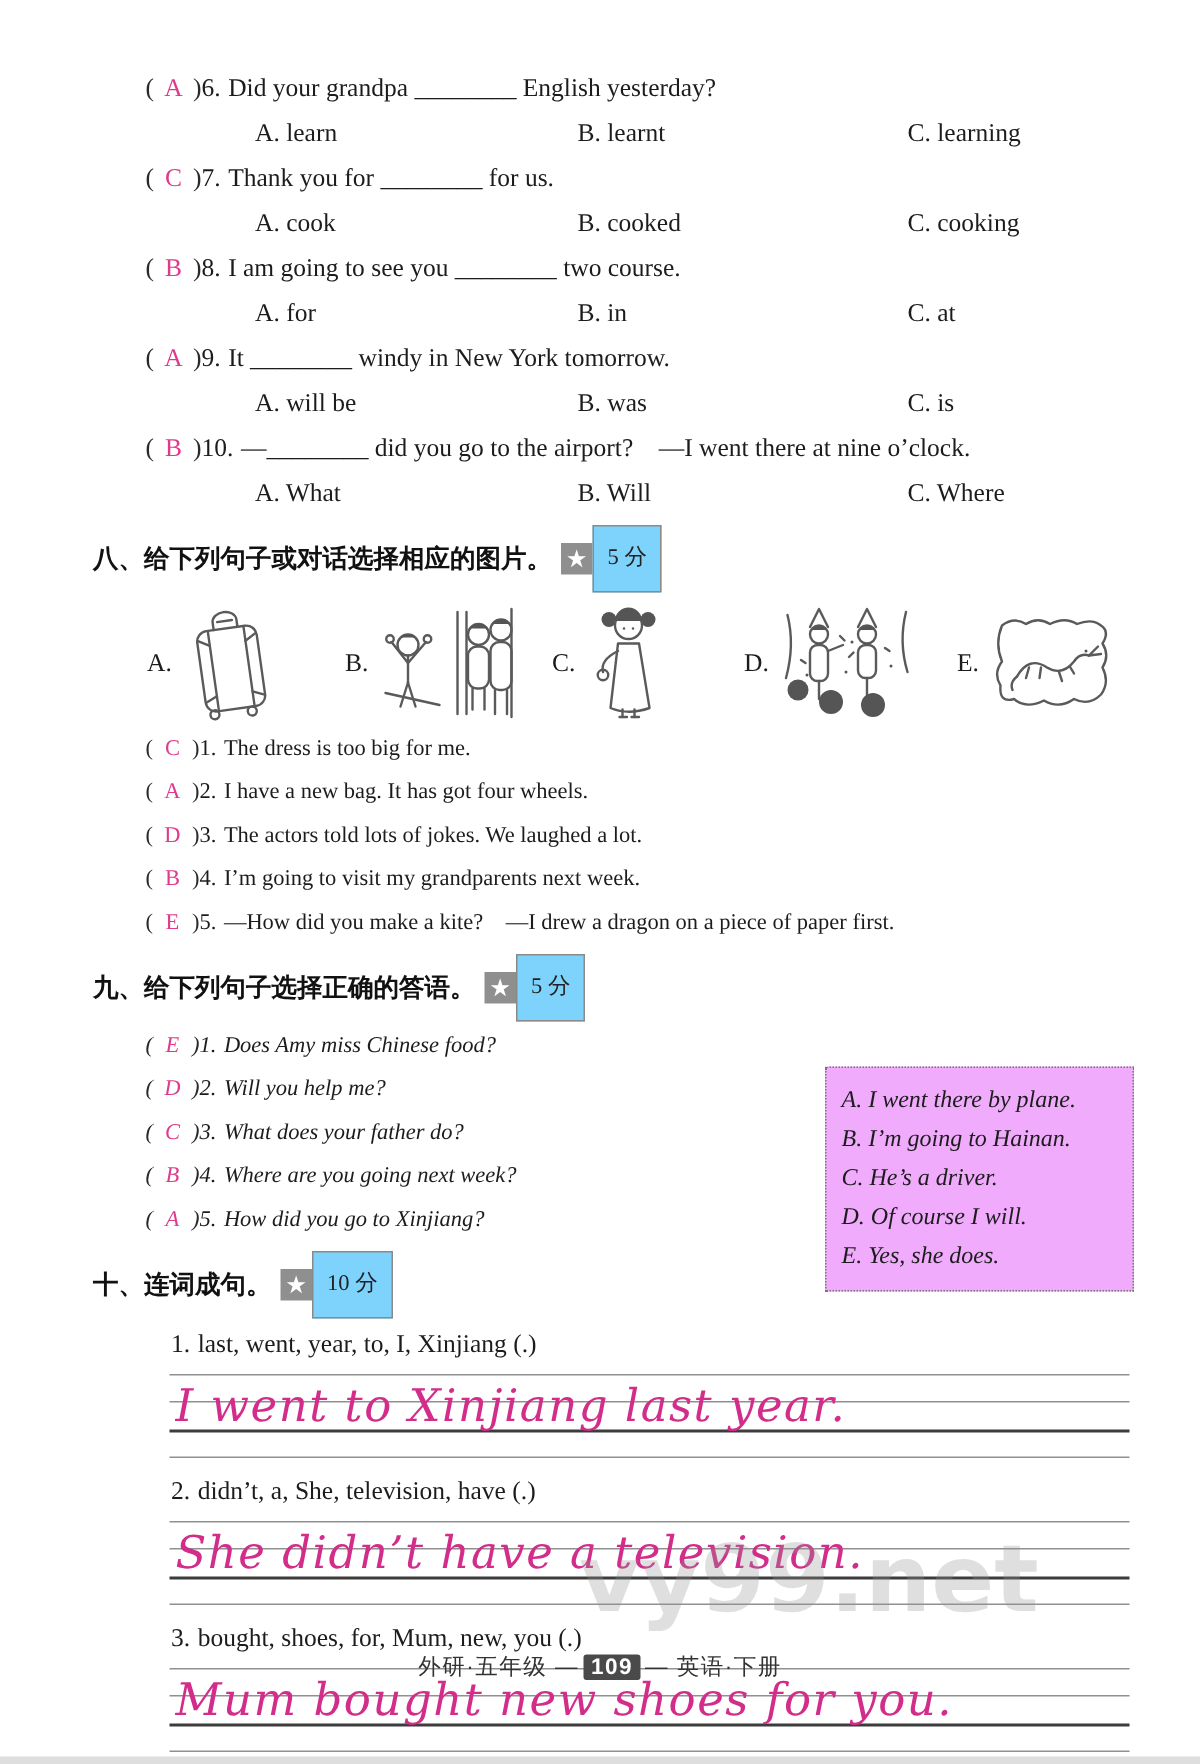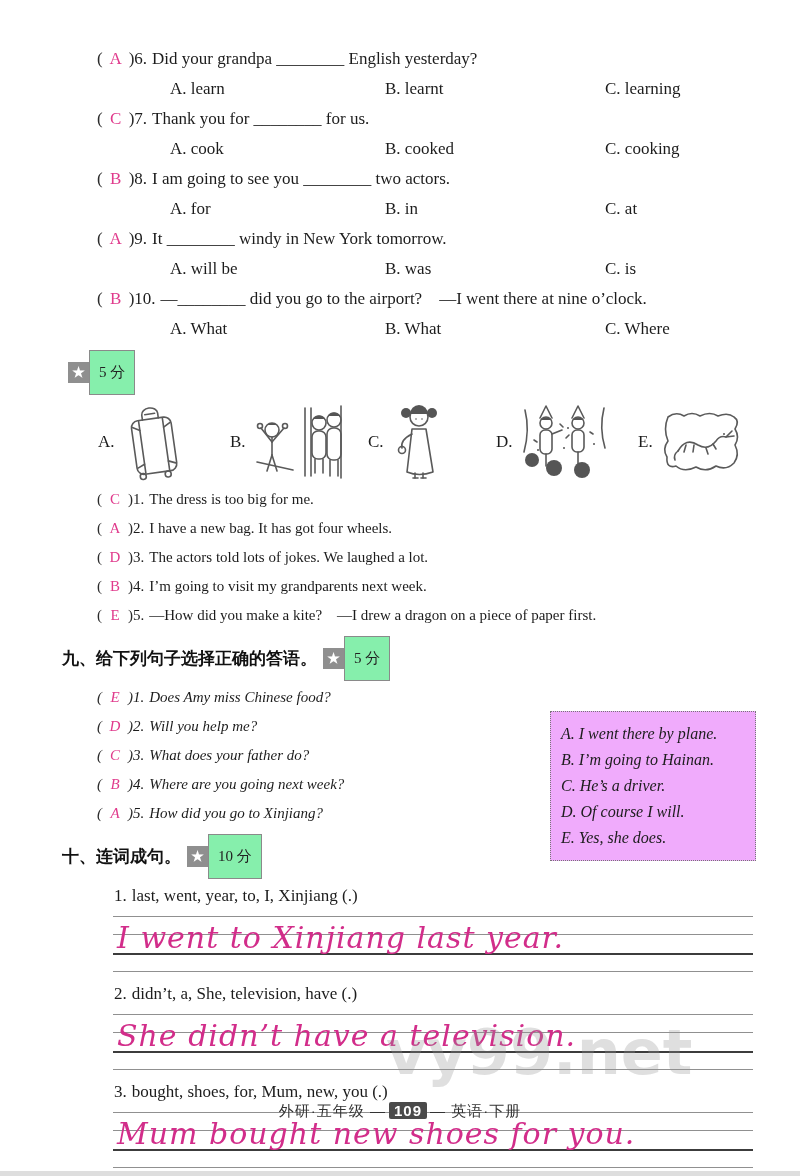--- a/index.html
+++ b/index.html
@@ -18,21 +18,21 @@
   .opt1{width:215px;}
   .opt2{width:220px;}
   .opt3{flex:1;}
   
   .sec-h{margin:6px 0 2px 62px;display:flex;align-items:center;
     font-family:"Liberation Sans", sans-serif;font-weight:bold;font-size:17px;color:#111;}
   .score-badge{display:inline-flex;align-items:center;margin-left:6px;}
   .star-box{width:21px;height:21px;background:#8f8f8f;color:#fff;display:inline-flex;
     align-items:center;justify-content:center;font-size:14px;line-height:21px;}
   .score-box{height:19px;line-height:19px;border:1px solid #8a8a8a;padding:12px 9px;
-    font-family:"Liberation Serif", serif;font-weight:normal;font-size:15px;background:#86efac;color:#222;}
+    font-family:"Liberation Serif", serif;font-weight:normal;font-size:15px;background:#7dd3fc;color:#222;}
   
   .pics{margin:6px 0 2px 98px;display:flex;align-items:center;height:82px;}
   .pic-cell{display:flex;align-items:center;}
   .pic-label{font-size:17px;margin-right:7px;}
   .pic-cell svg{stroke:#5a5a5a;fill:none;stroke-width:1.6;stroke-linecap:round;stroke-linejoin:round;}
   .pc-a{width:132px;} .pc-b{width:138px;} .pc-c{width:128px;} .pc-d{width:142px;} .pc-e{flex:1;}
   
   .items{margin-left:97px;font-size:15px;}
   .item{line-height:29px;white-space:pre-wrap;}
   
@@ -73,43 +73,44 @@
         <span class="opt3">C. learning</span>
       </div>
 
     <div class="qrow"><span class="paren">(</span><span class="ansL">C</span><span class="paren">)</span><span class="qnum">7.</span><span>Thank you for ________ for us.</span></div>
     <div class="opts">
         <span class="opt1">A. cook</span>
         <span class="opt2">B. cooked</span>
         <span class="opt3">C. cooking</span>
       </div>
 
-    <div class="qrow"><span class="paren">(</span><span class="ansL">B</span><span class="paren">)</span><span class="qnum">8.</span><span>I am going to see you ________ two actors.</span></div>
+    <div class="qrow"><span class="paren">(</span><span class="ansL">B</span><span class="paren">)</span><span class="qnum">8.</span><span>I am going to see you ________ two course.</span></div>
     <div class="opts">
         <span class="opt1">A. for</span>
         <span class="opt2">B. in</span>
         <span class="opt3">C. at</span>
       </div>
 
     <div class="qrow"><span class="paren">(</span><span class="ansL">A</span><span class="paren">)</span><span class="qnum">9.</span><span>It ________ windy in New York tomorrow.</span></div>
     <div class="opts">
         <span class="opt1">A. will be</span>
         <span class="opt2">B. was</span>
         <span class="opt3">C. is</span>
       </div>
 
     <div class="qrow"><span class="paren">(</span><span class="ansL">B</span><span class="paren">)</span><span class="qnum">10.</span><span>—________ did you go to the airport?    —I went there at nine o’clock.</span></div>
     <div class="opts">
         <span class="opt1">A. What</span>
-        <span class="opt2">B. What</span>
+        <span class="opt2">B. Will</span>
         <span class="opt3">C. Where</span>
       </div>
   </div>
 
   <div class="sec-h">
+    <span>八、给下列句子或对话选择相应的图片。</span>
     <span class="score-badge">
       <span class="star-box">
           <span>★</span>
         </span>
       <span class="score-box">5 分</span>
     </span>
   </div>
 
   <div class="pics">
     <div class="pic-cell pc-a">

